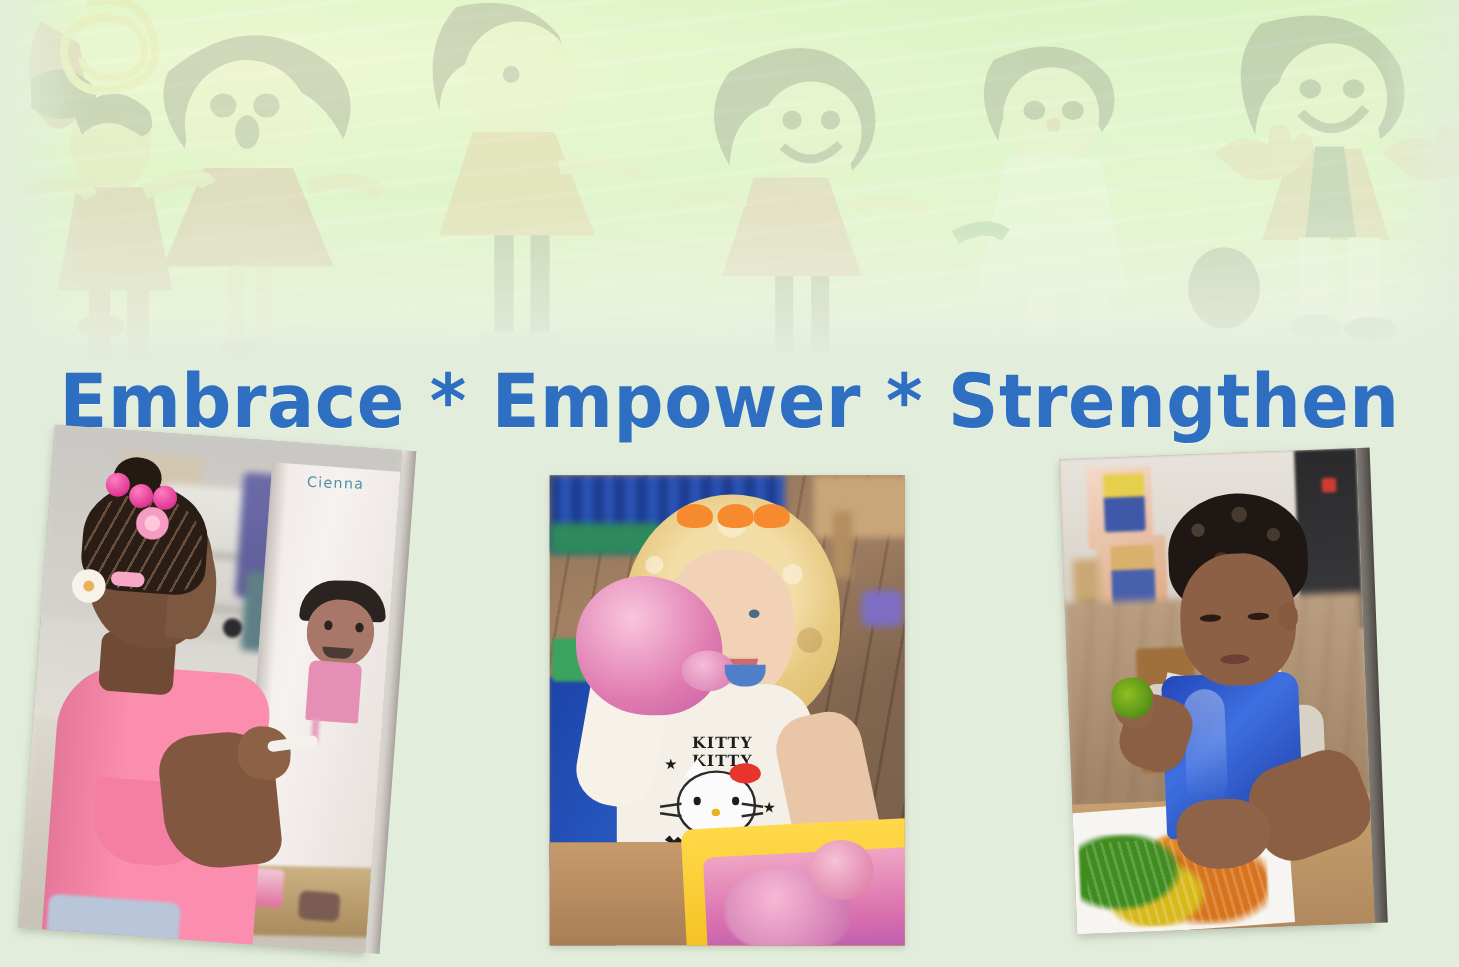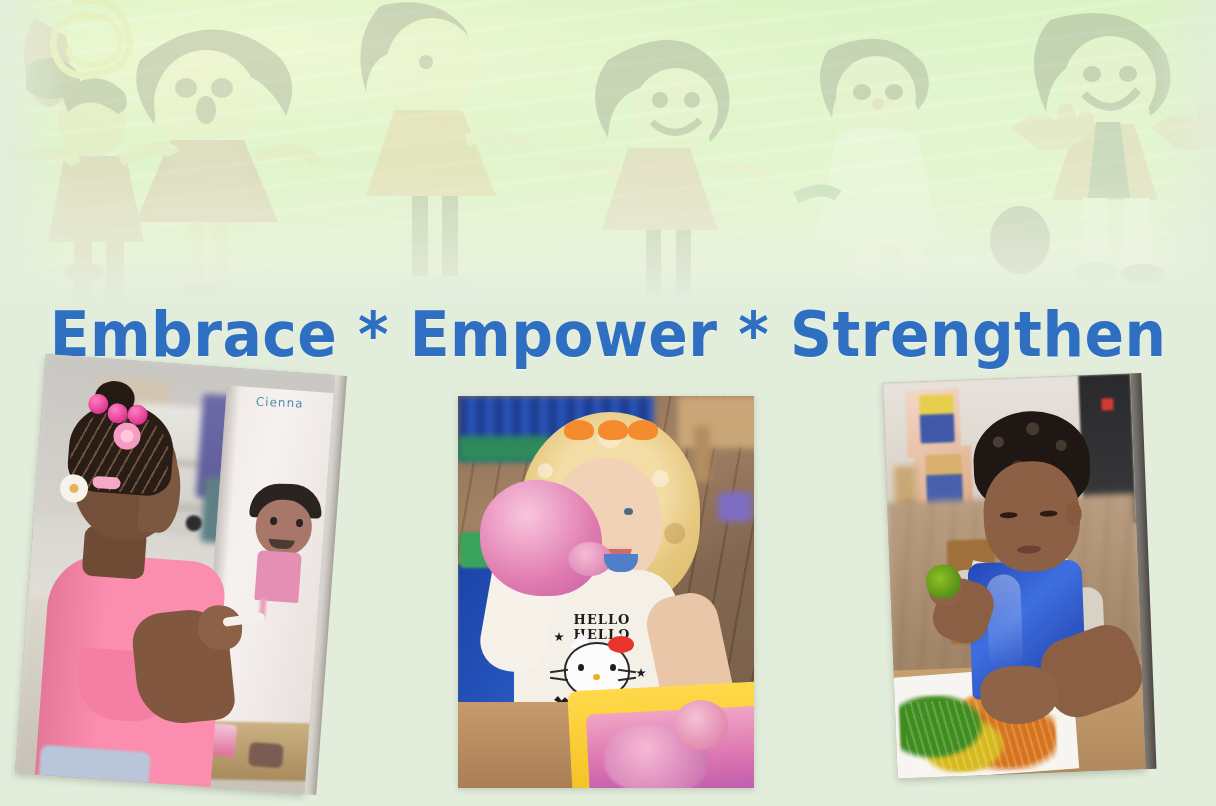--- a/index.html
+++ b/index.html
@@ -515,21 +515,21 @@
       <div class="sc p2-smile"></div>
       <div class="sc p2-bow" style="left:106px"></div>
       <div class="sc p2-bow" style="left:140px"></div>
       <div class="sc p2-bow" style="left:170px"></div>
 
       <div class="sc p2-neck"></div>
       <div class="sc p2-torso"></div>
       <div class="sc p2-armr"></div>
       <div class="sc p2-sleeve-l"></div>
 
-      <div class="sc p2-teetext">HELLO HELLO</div>
+      <div class="sc p2-teetext">KITTY KITTY</div>
       <div class="sc p2-kittyear" style="left:112px"></div>
       <div class="sc p2-kittyear" style="left:150px"></div>
       <div class="sc p2-kittyhead"></div>
       <div class="sc p2-kittybow"></div>
       <div class="sc p2-kittyeye" style="left:120px"></div>
       <div class="sc p2-kittyeye" style="left:152px"></div>
       <div class="sc p2-kittynose"></div>
       <div class="sc p2-whisk" style="left:92px; transform:rotate(-8deg)"></div>
       <div class="sc p2-whisk" style="left:92px; top:282px; transform:rotate(8deg)"></div>
       <div class="sc p2-whisk" style="left:160px; transform:rotate(8deg)"></div>

